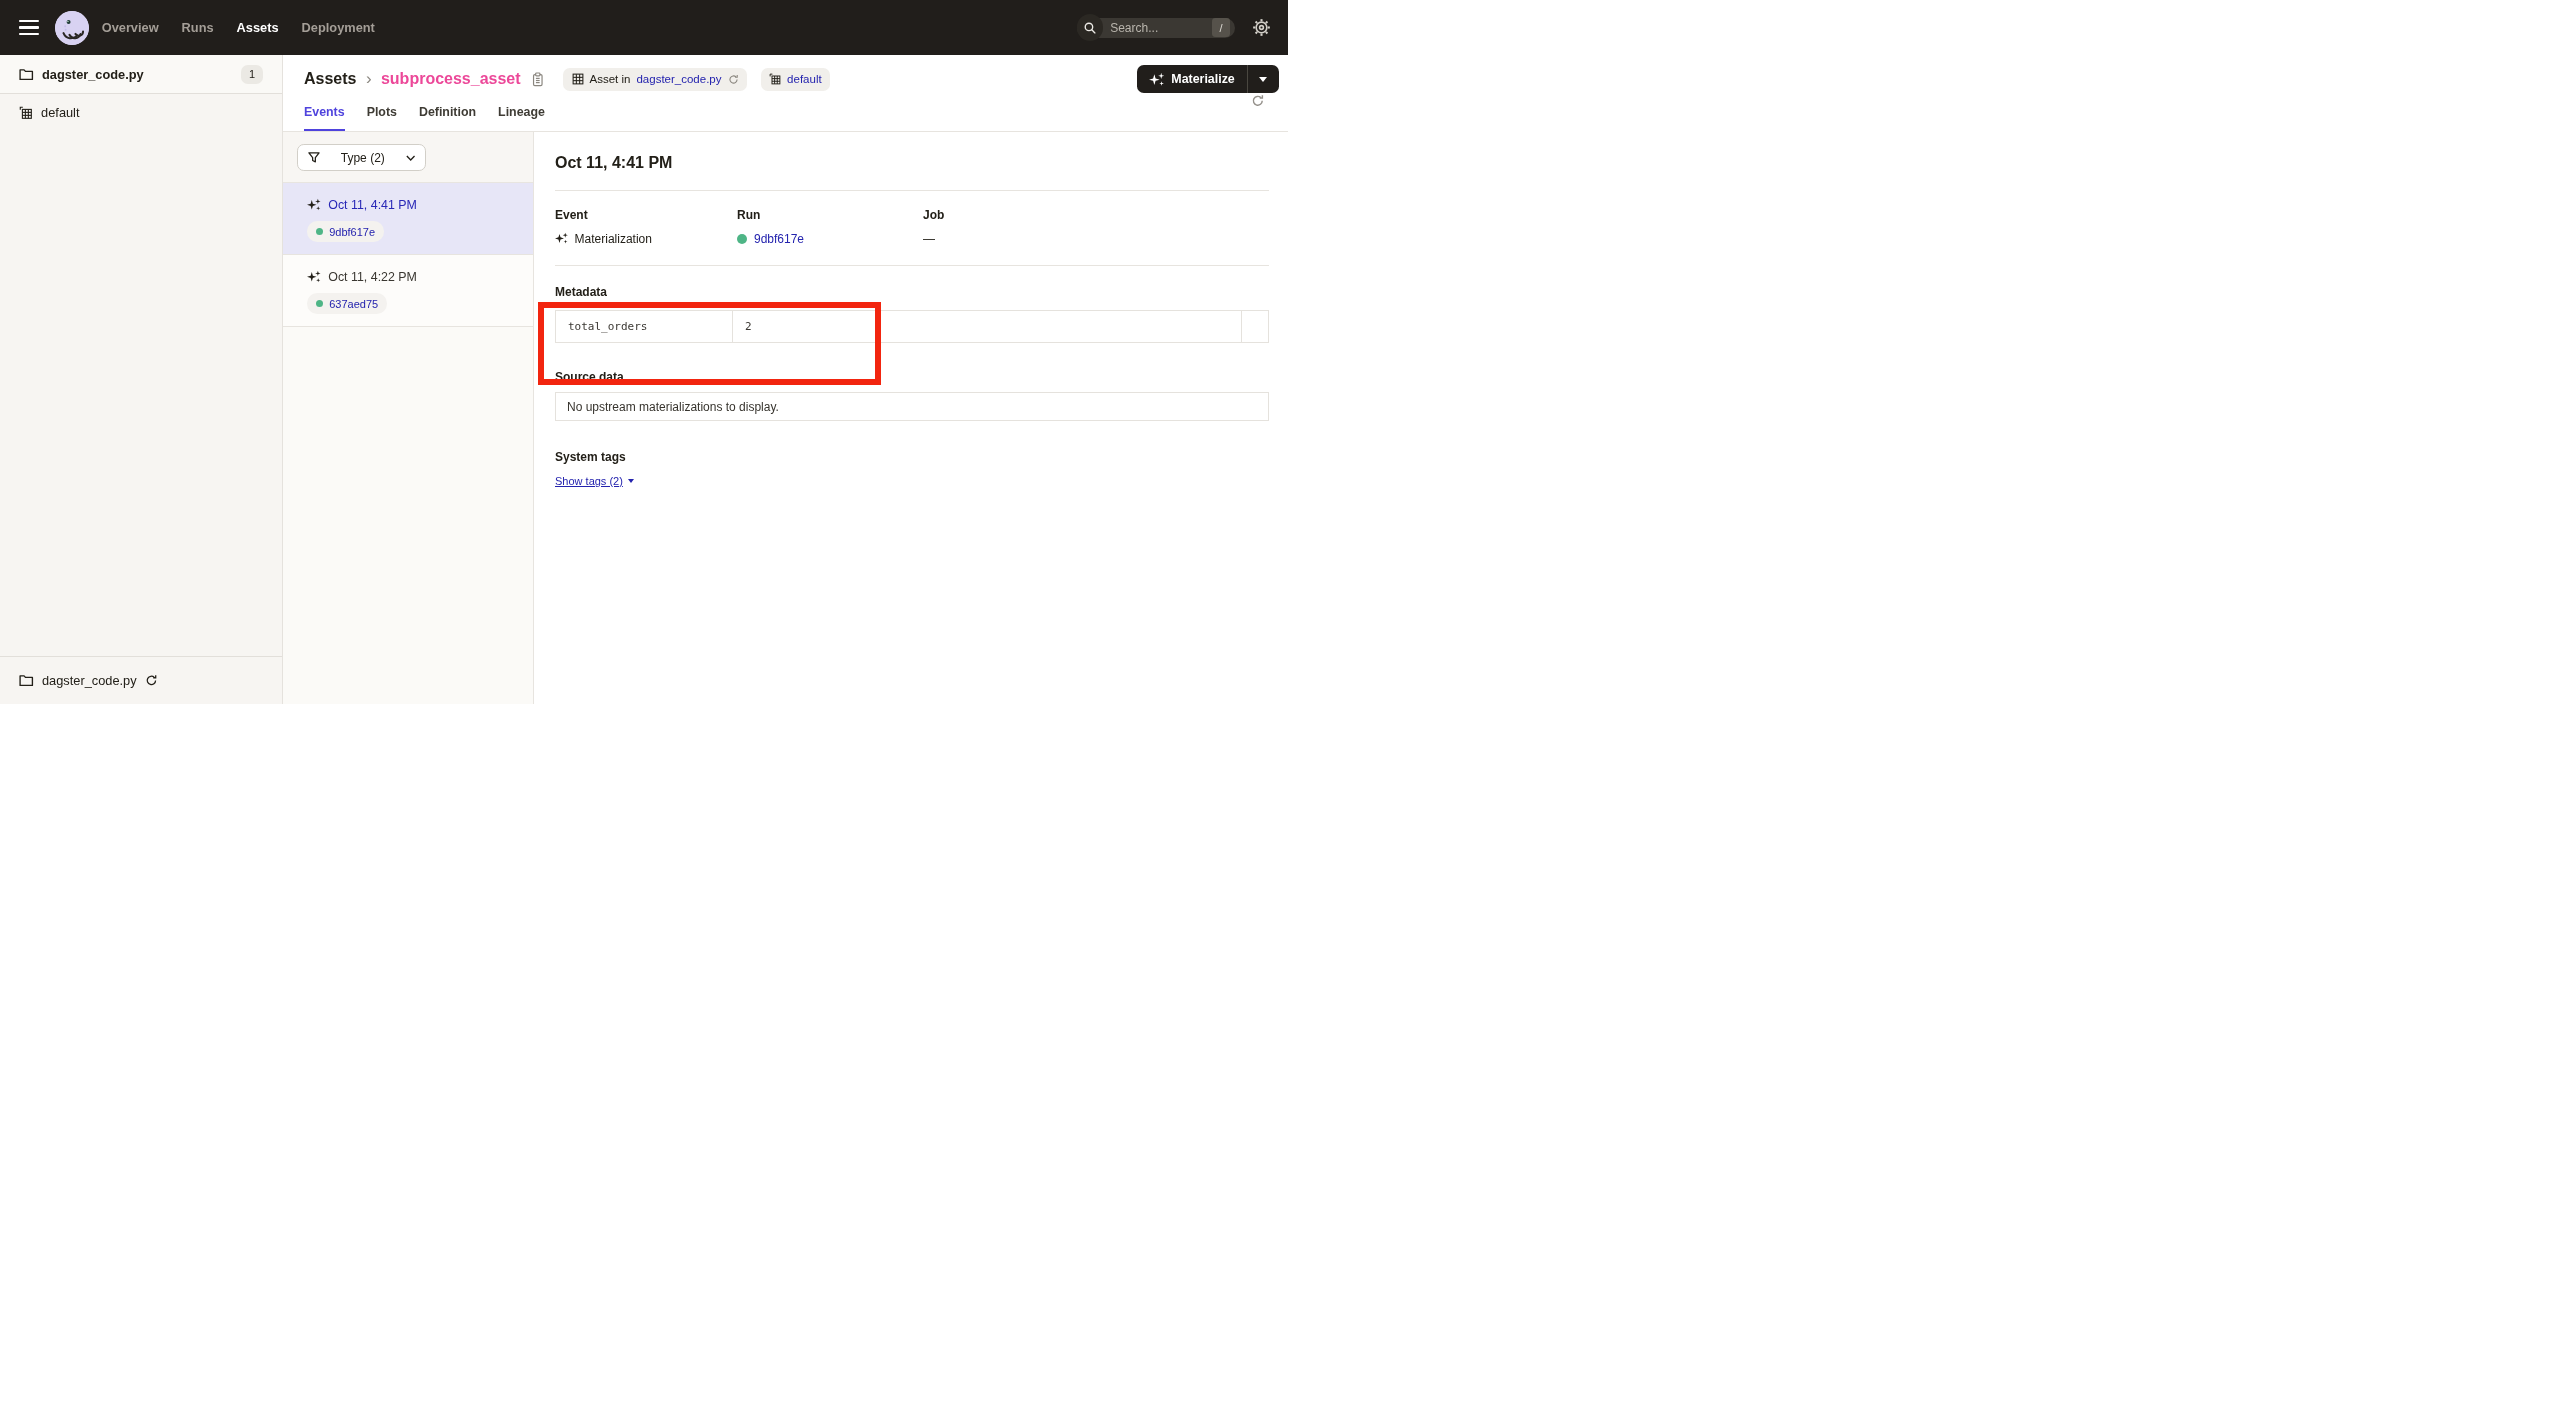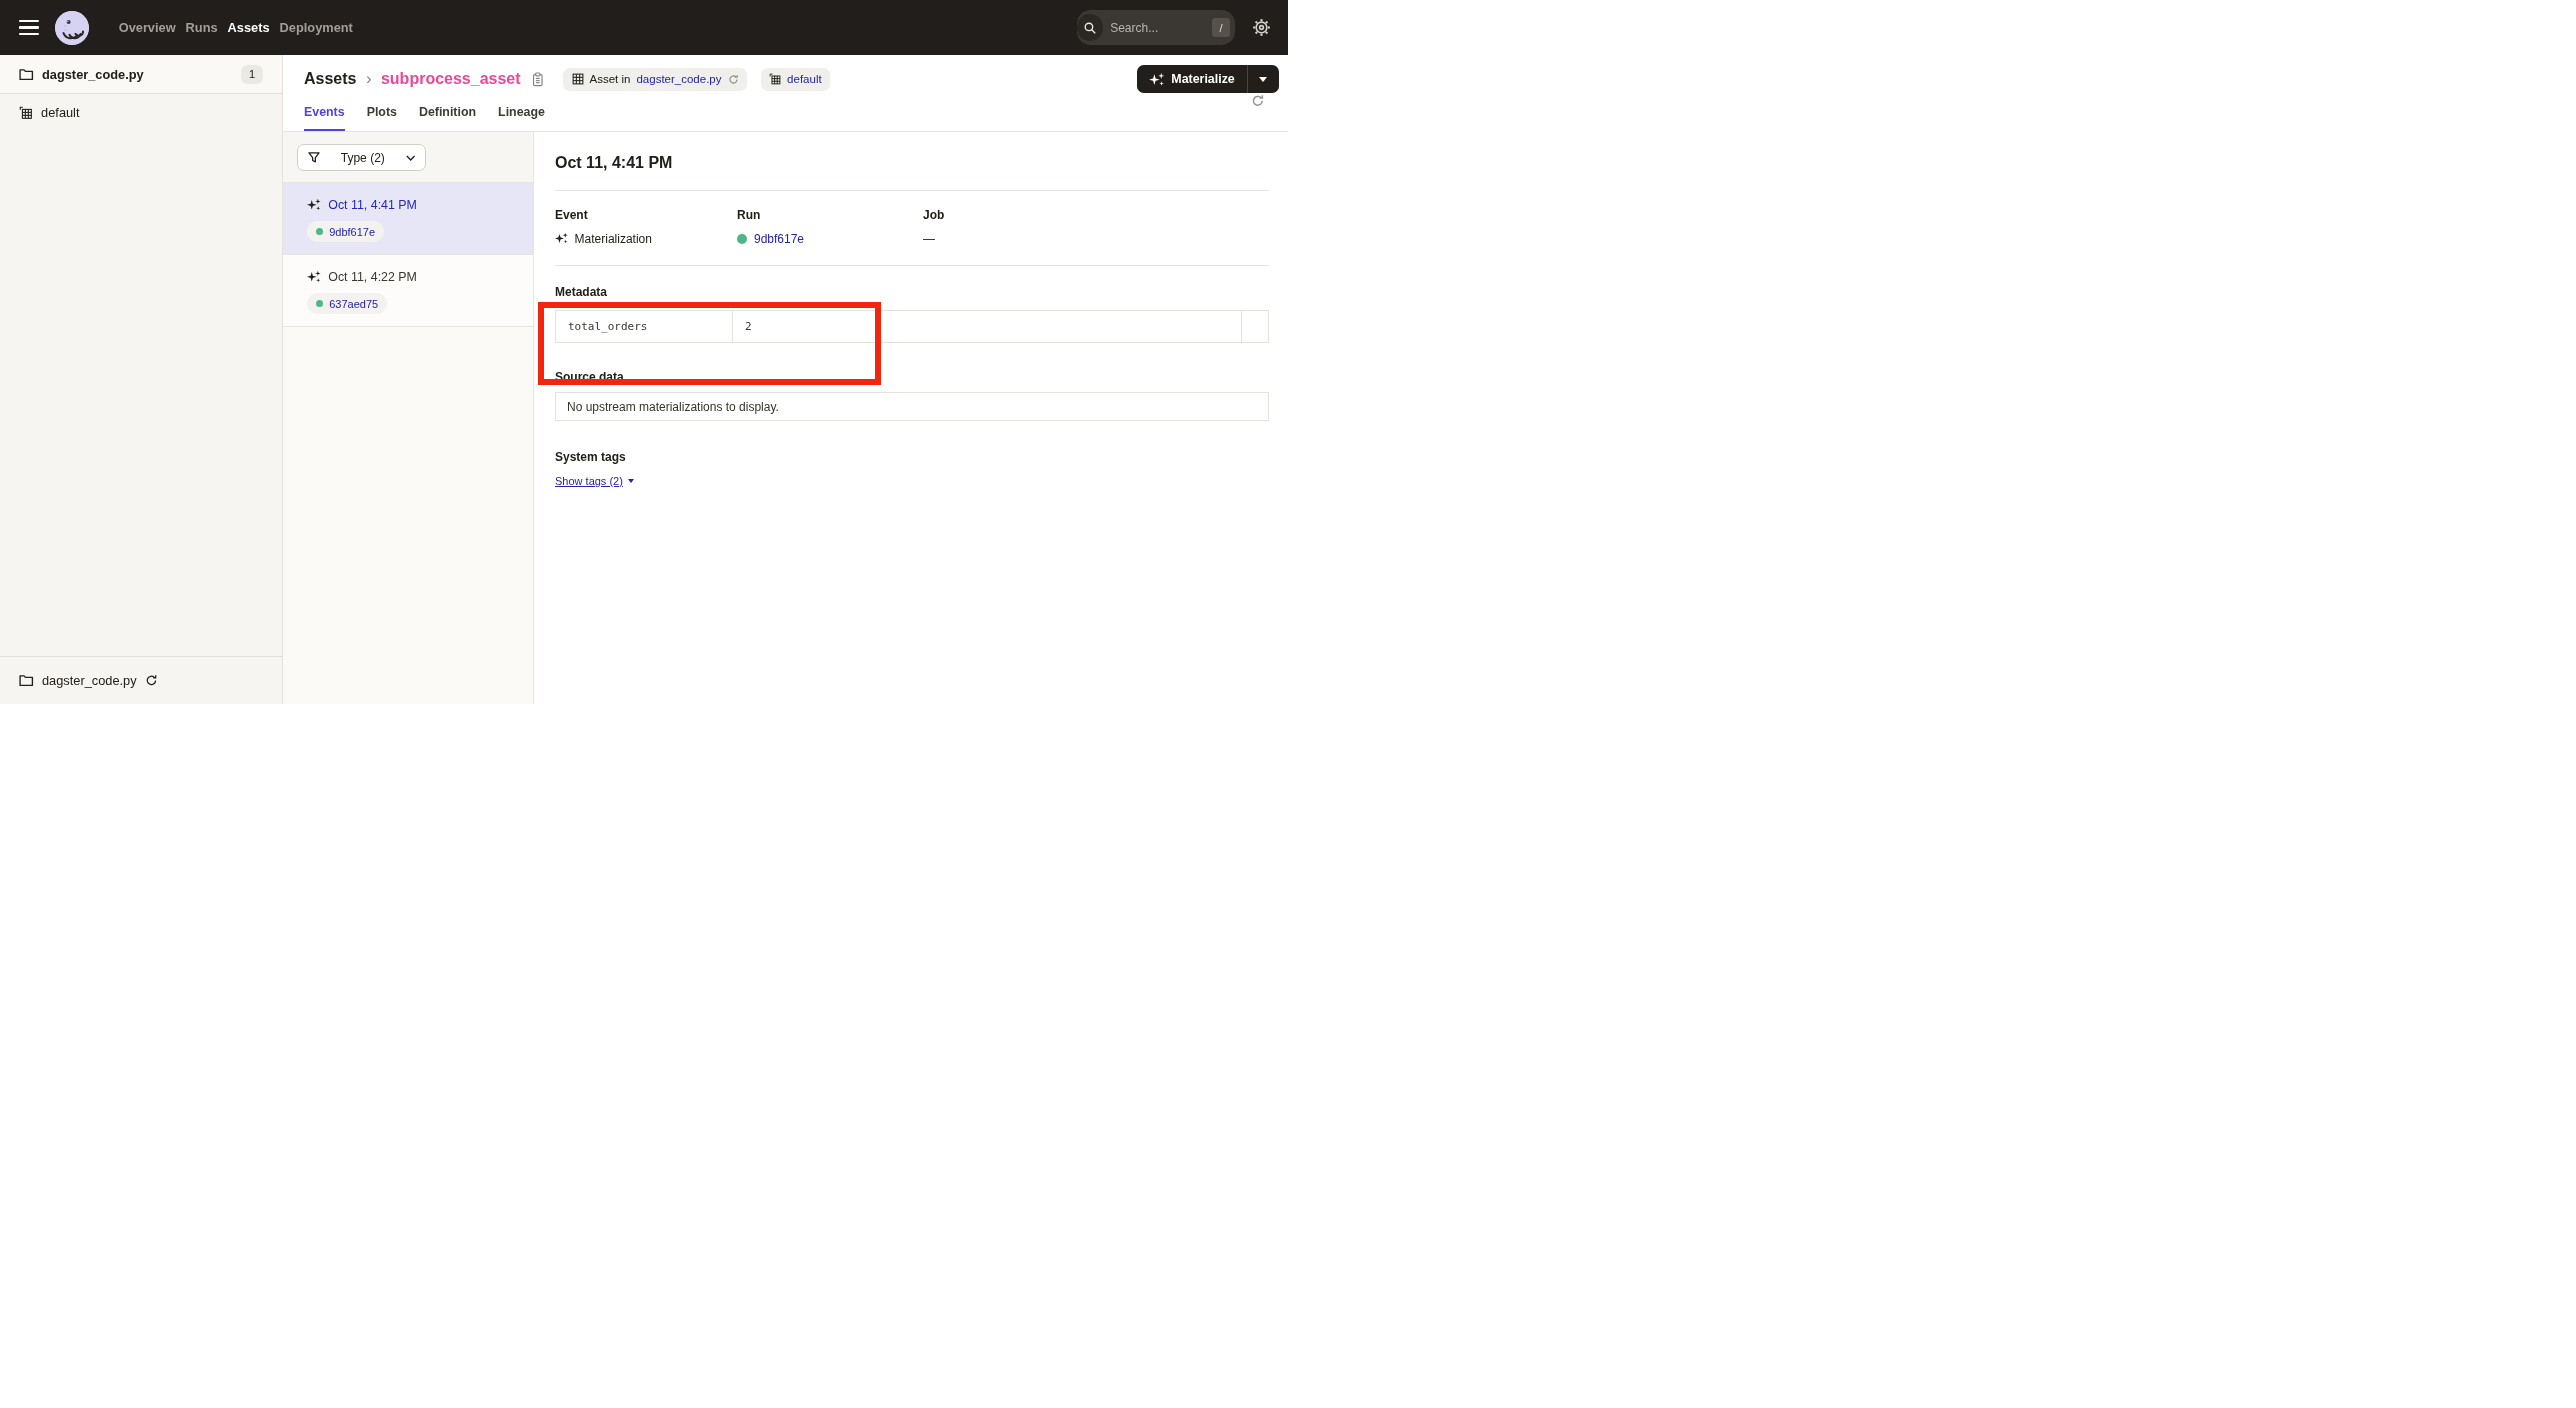--- a/index.html
+++ b/index.html
@@ -6,25 +6,25 @@
   html,body { width:1288px; height:704px; overflow:hidden; }
   body { font-family:"Liberation Sans", sans-serif; background:#fff; color:#232019; }
   .page { position:relative; width:1288px; height:704px; }
 
   
   .topbar { position:absolute; left:0; top:0; width:1288px; height:55px;
             background:#211E1B; display:flex; align-items:center; padding:0 17px 0 19px; }
   .hamburger { width:20.4px; height:15.3px; display:flex; flex-direction:column; justify-content:space-between; cursor:pointer; }
   .hamburger span { display:block; height:2.2px; background:#fff; border-radius:0.9px; }
   .logo { width:34px; height:34px; border-radius:50%; margin-left:15.3px; background:#D8D2F2; position:relative; overflow:hidden; }
-  .topnav { display:flex; gap:10px; margin-left:30px; }
+  .topnav { display:flex; gap:23px; margin-left:13px; }
   .topnav .nav-item { font-size:12.8px; color:#A49E97; font-weight:600; cursor:pointer; }
   .topnav .nav-item.active { color:#FFFFFF; }
   .topbar-right { margin-left:auto; display:flex; align-items:center; gap:17px; }
-  .searchbox { width:158px; height:35px; background:#3B3833; border-radius:13.6px; display:flex; align-items:center; }
+  .searchbox { width:158px; height:20px; background:#3B3833; border-radius:13.6px; display:flex; align-items:center; }
   .search-icon-wrap { width:26.4px; height:26.4px; border-radius:50%; background:#2B2823; display:flex; align-items:center; justify-content:center; }
   .search-ph { font-size:12px; color:#B9B5AD; margin-left:6.8px; flex:1; }
   .slash-badge { width:18px; height:19px; margin-right:5.1px; background:#56524B; border-radius:3.4px;
                  color:#DDDAD4; font-size:11px; display:flex; align-items:center; justify-content:center; }
 
   
   .sidebar { position:absolute; left:0; top:55px; width:283px; bottom:0;
              background:#F7F5F2; border-right:0.9px solid #E5E2DD; }
   .side-row1 { height:39px; background:#FAF9F6; border-bottom:0.9px solid #E2DFDA;
                display:flex; align-items:center; padding:0 19px; gap:8.5px; cursor:pointer; }

